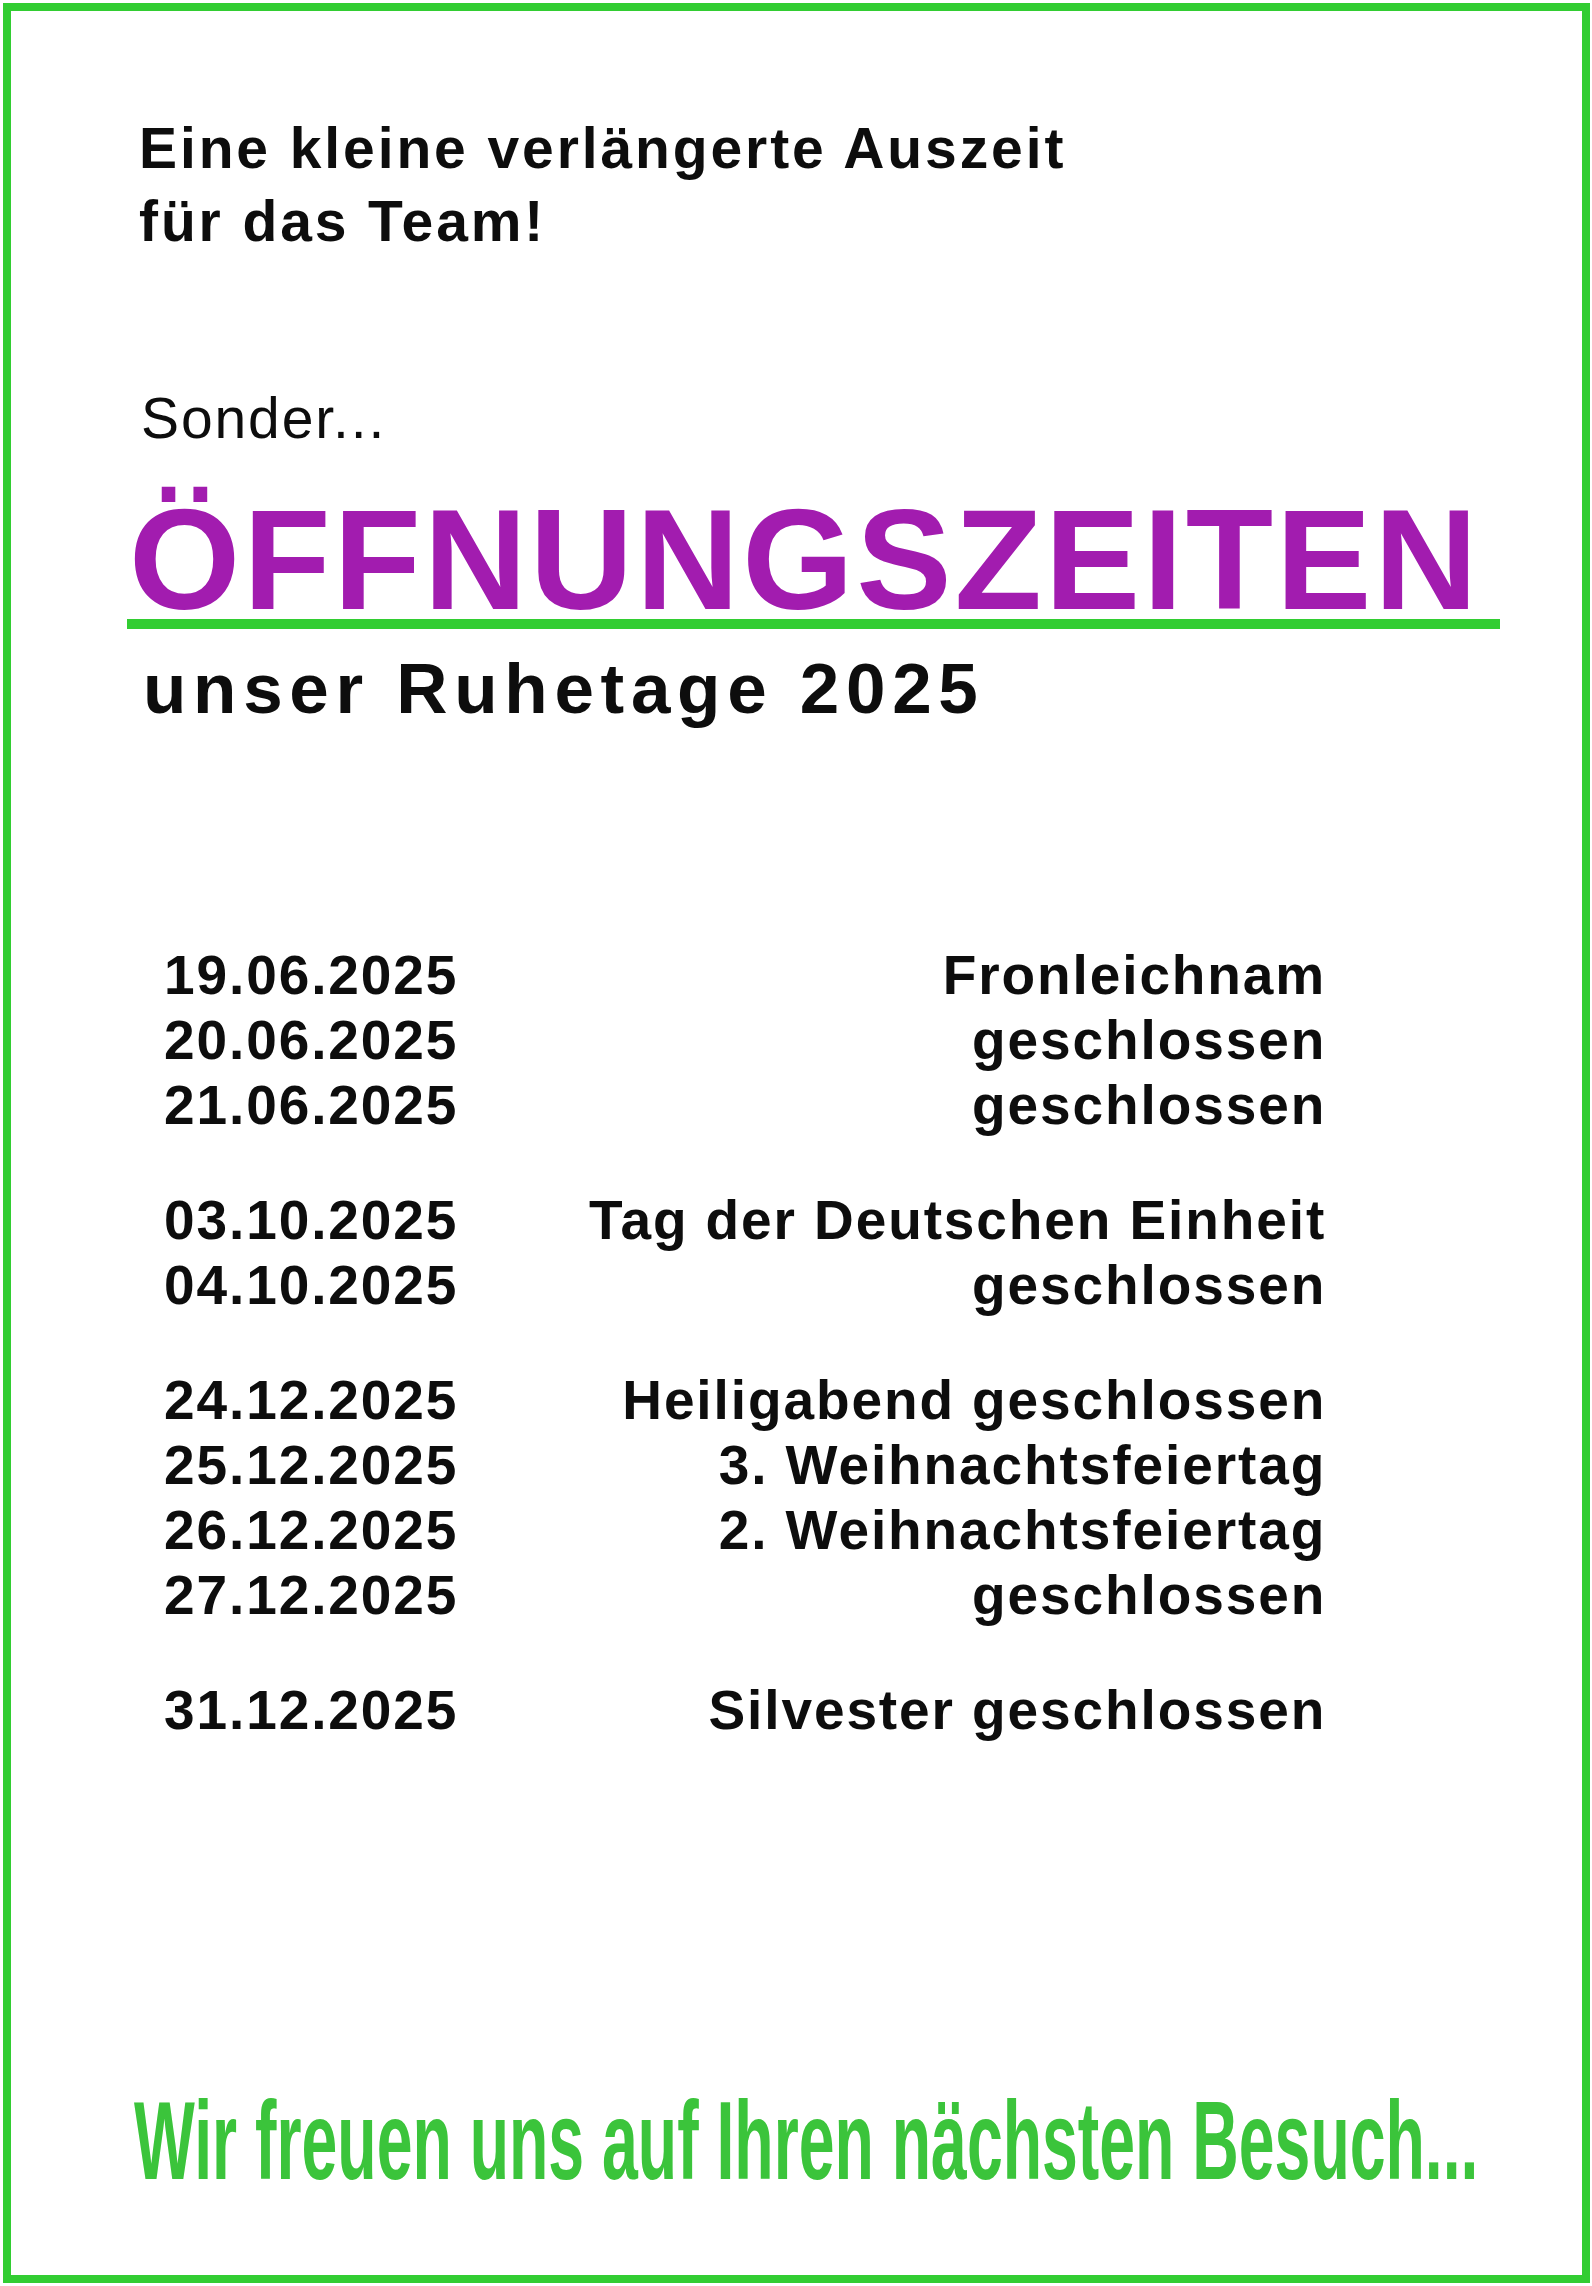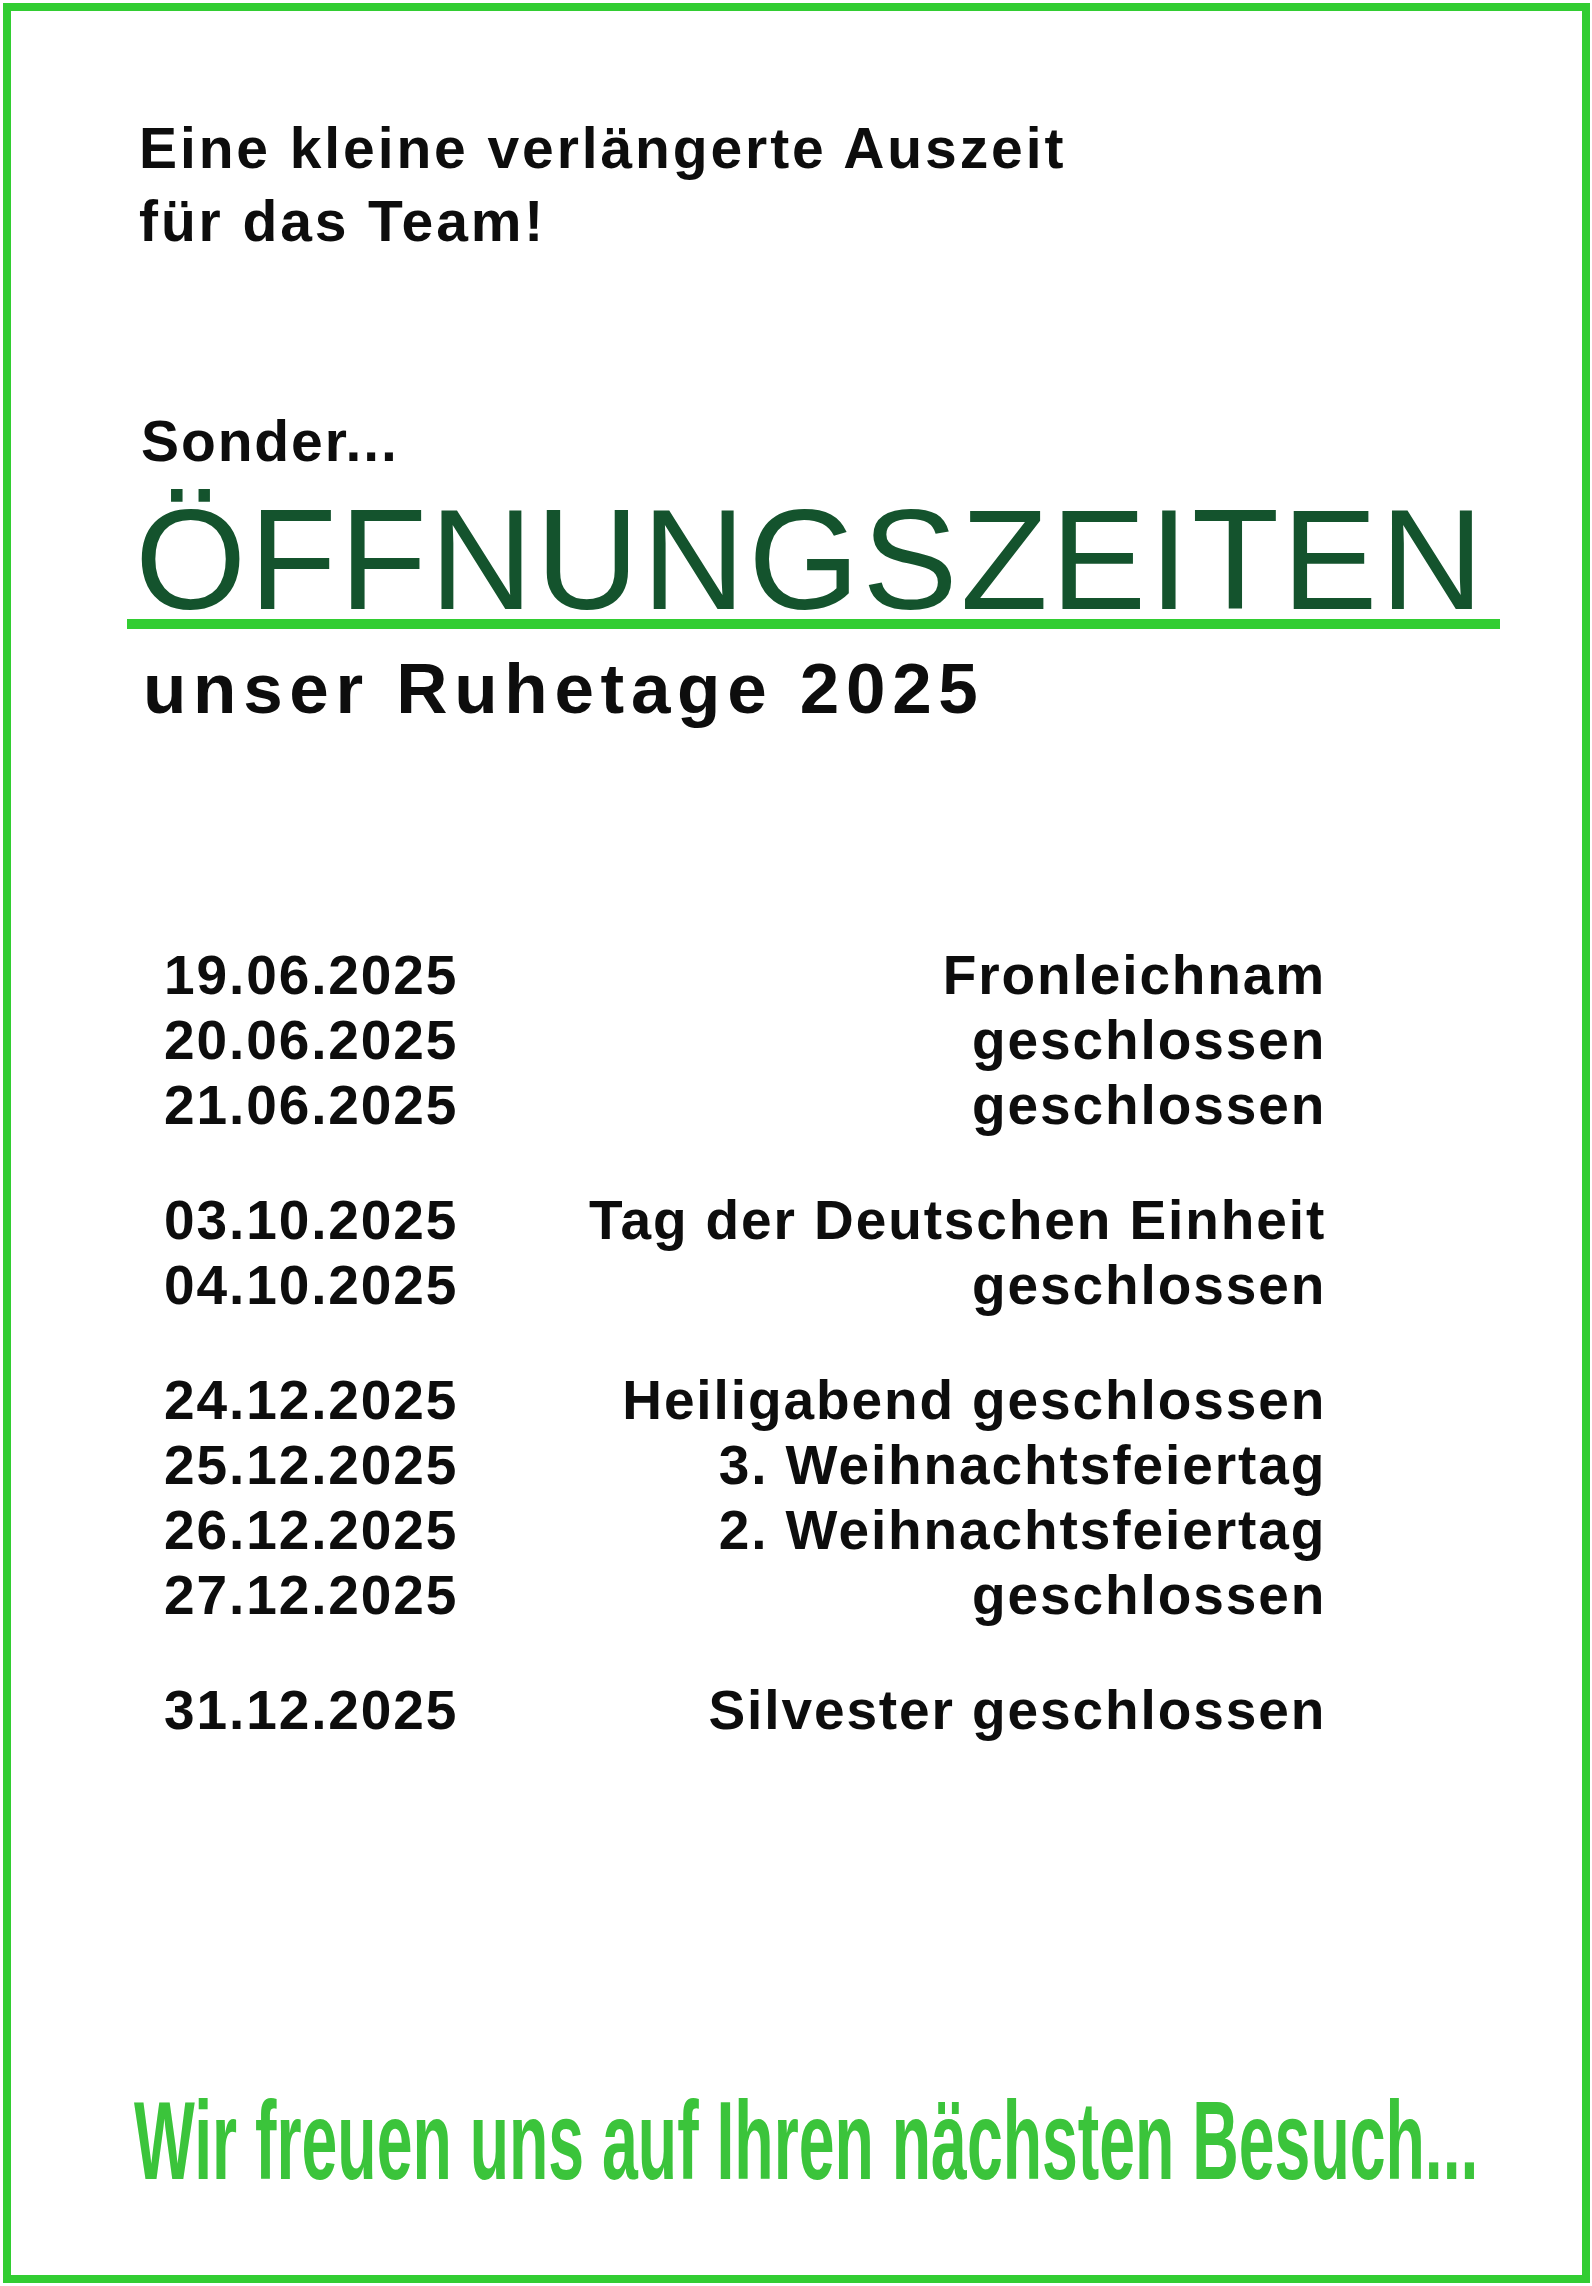--- a/index.html
+++ b/index.html
@@ -33,35 +33,34 @@
     letter-spacing: 2.9px;
     line-height: 73px;
     white-space: nowrap;
     margin-top: 28px;
   }
   .title-prefix {
     position: absolute;
     left: 141px;
     top: 390px;
     font-size: 57px;
-    font-weight: bold;
+    font-weight: normal;
     letter-spacing: 1.9px;
     line-height: 1;
     white-space: nowrap;
-    margin-top: 23px;
   }
   .main-title {
     position: absolute;
-    left: 135px;
+    left: 129px;
     top: 488px;
     font-size: 143px;
-    font-weight: normal;
+    font-weight: bold;
     letter-spacing: 2.9px;
     line-height: 1;
-    color: #14532d;
+    color: #a21caf;
     white-space: nowrap;
   }
   .title-underline {
     position: absolute;
     left: 127px;
     top: 619px;
     width: 1373px;
     height: 9.6px;
     background: #32cd32;
   }

